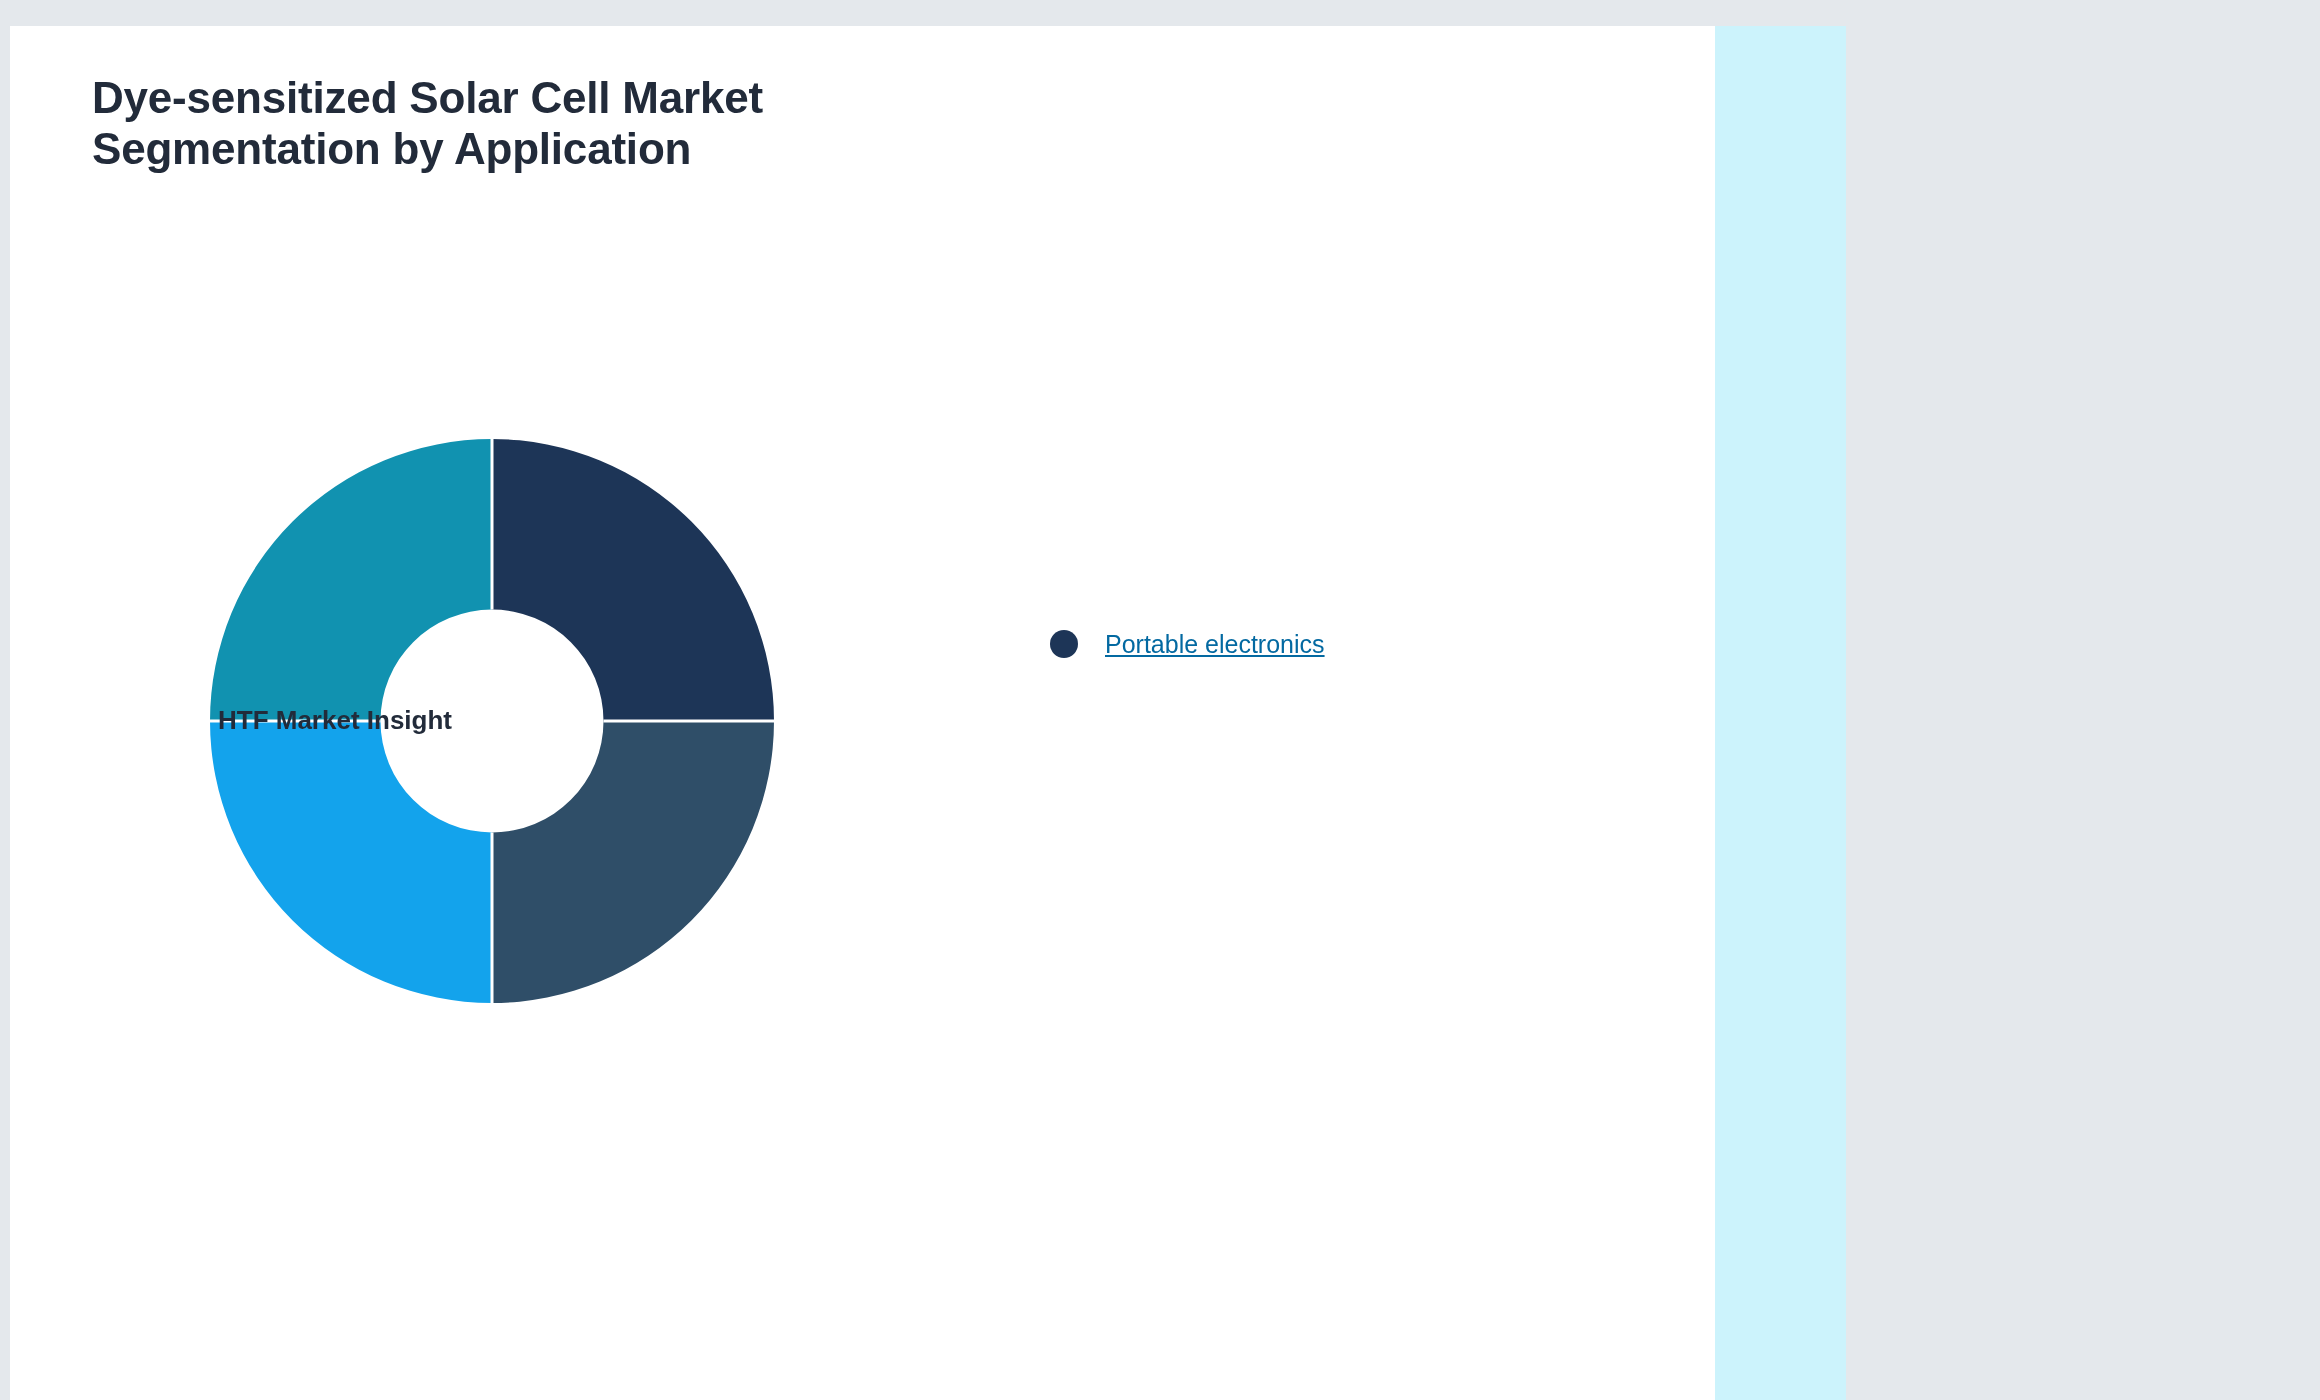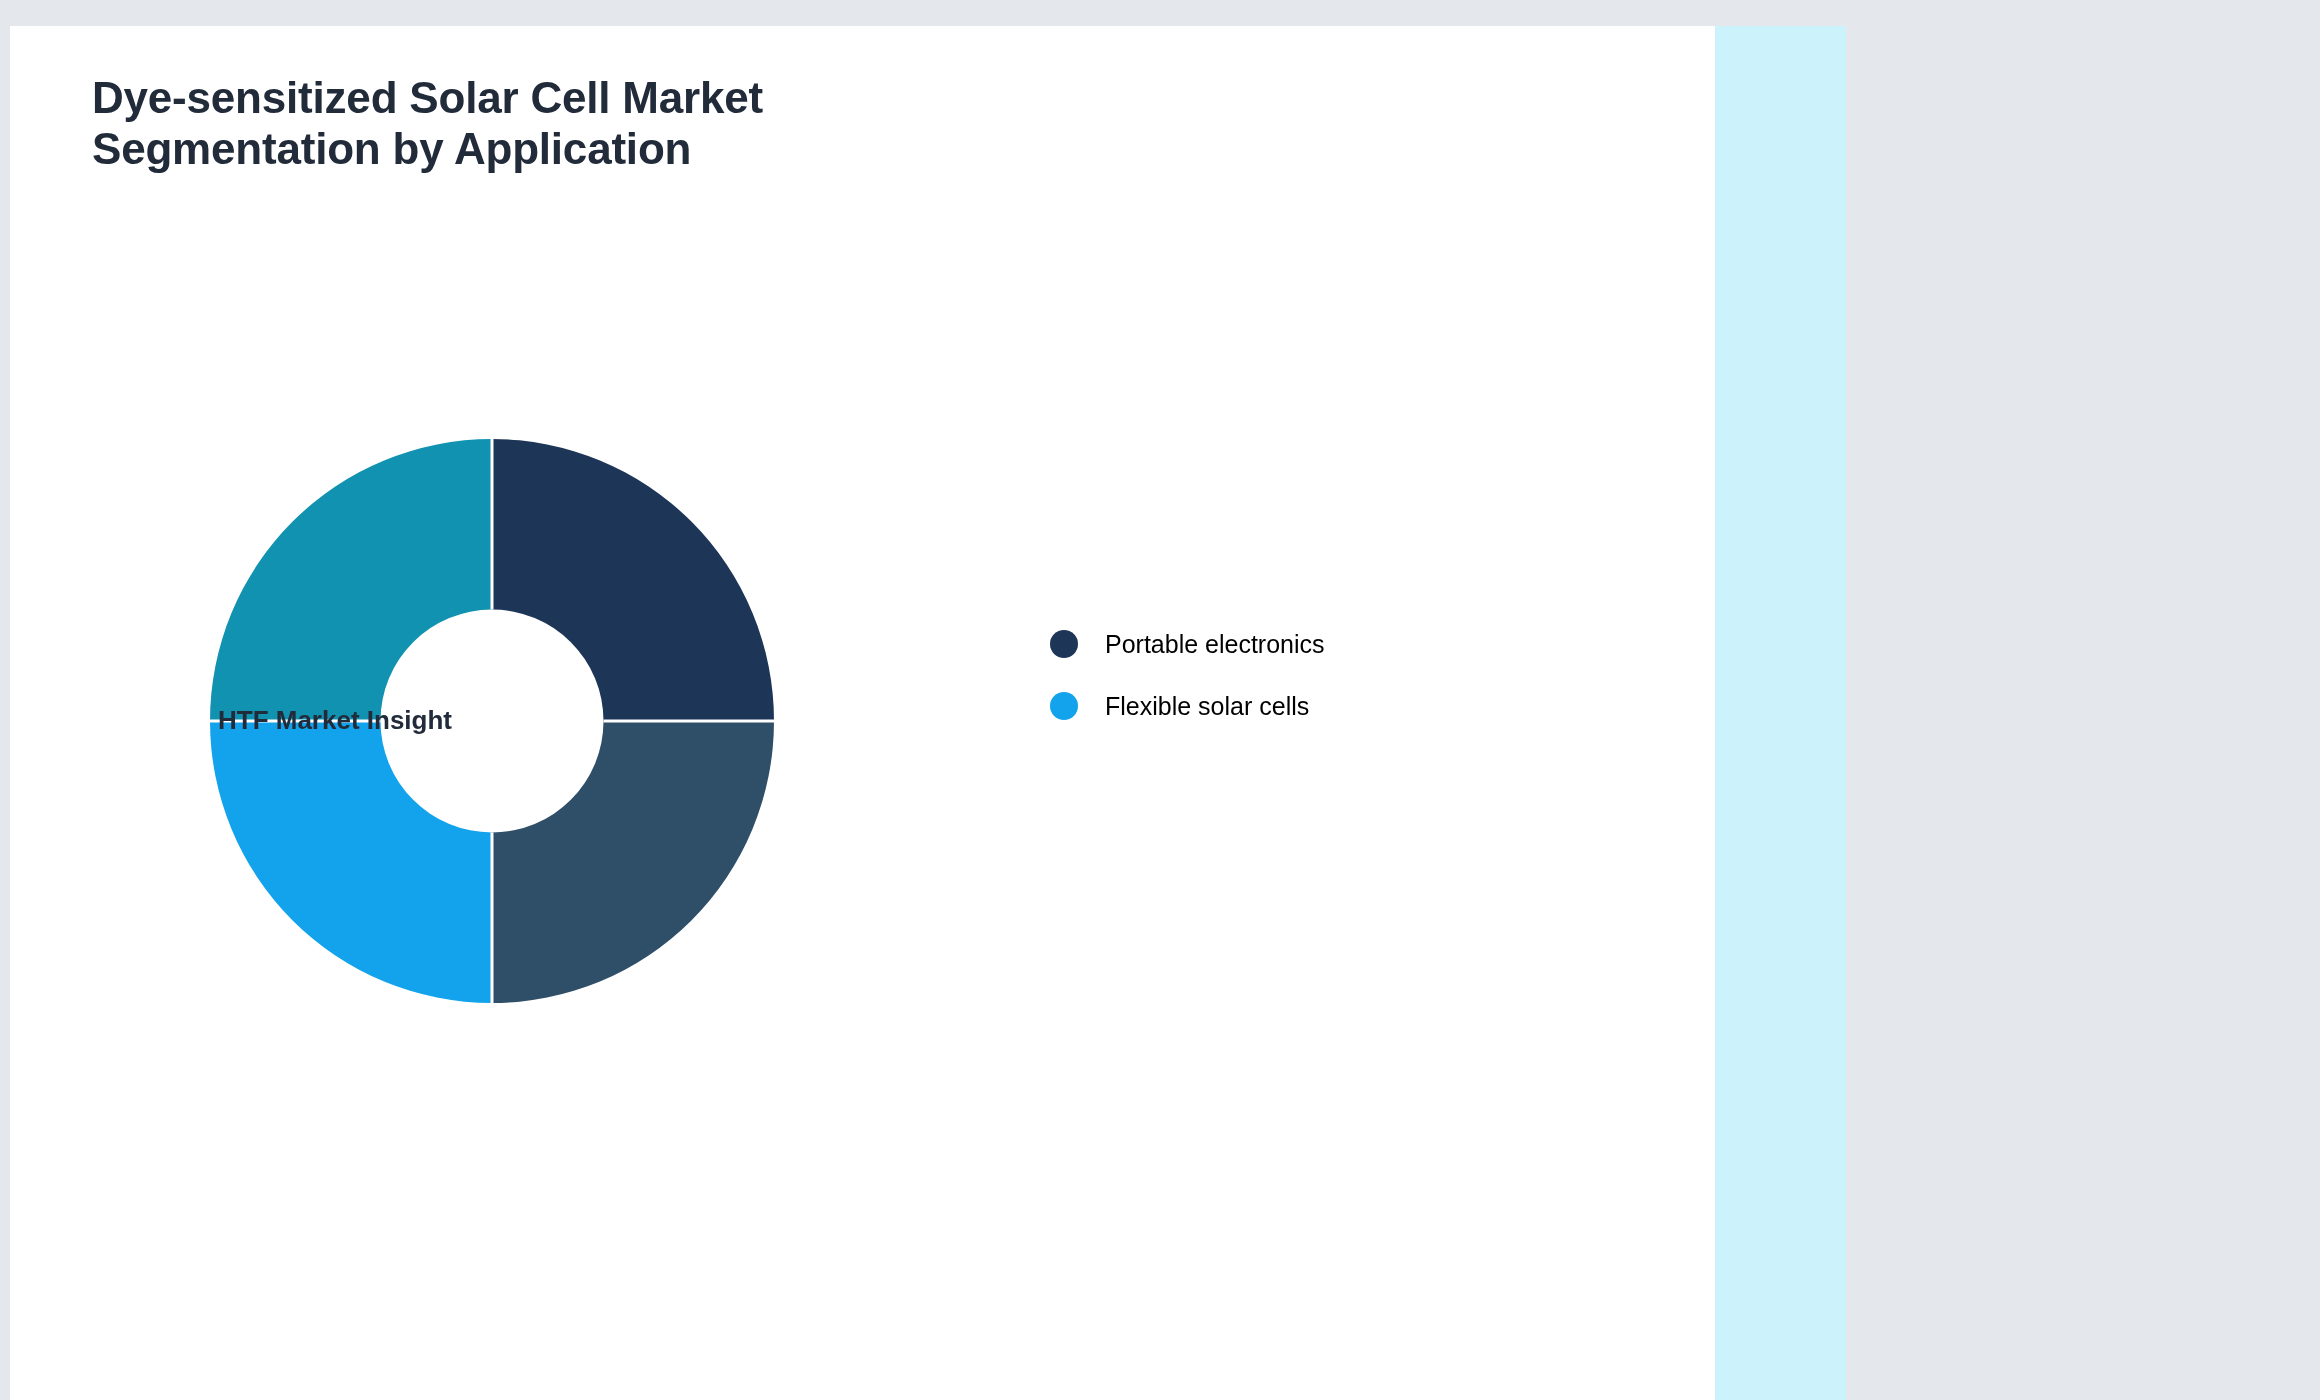--- a/index.html
+++ b/index.html
@@ -101,22 +101,23 @@
   }
   .legend-dot {
     width: 28px;
     height: 28px;
     border-radius: 50%;
     flex: 0 0 auto;
   }
   .legend-label {
     margin-left: 27px;
     font-size: 25px;
-    color: #000000;
+    color: #0369a1;
     white-space: nowrap;
+    text-decoration: underline;
   }
 </style>
 </head>
 <body>
 
 <div id="canvas">
 
   <div class="main-panel">
 
     <div class="chart-title">Dye-sensitized Solar Cell Market
@@ -146,24 +147,20 @@
     </div>
 
     <div class="legend">
 
       <div class="legend-item">
         <span class="legend-dot" style="background:#1d3557"></span>
         <span class="legend-label">Portable electronics</span>
       </div>
 
 
-      <div class="legend-item">
-        <span class="legend-dot" style="background:#13a3ec"></span>
-        <span class="legend-label">Flexible solar cells</span>
-      </div>
 
 
     </div>
   </div>
 
   <div class="side-panel">
 
     
 
     

